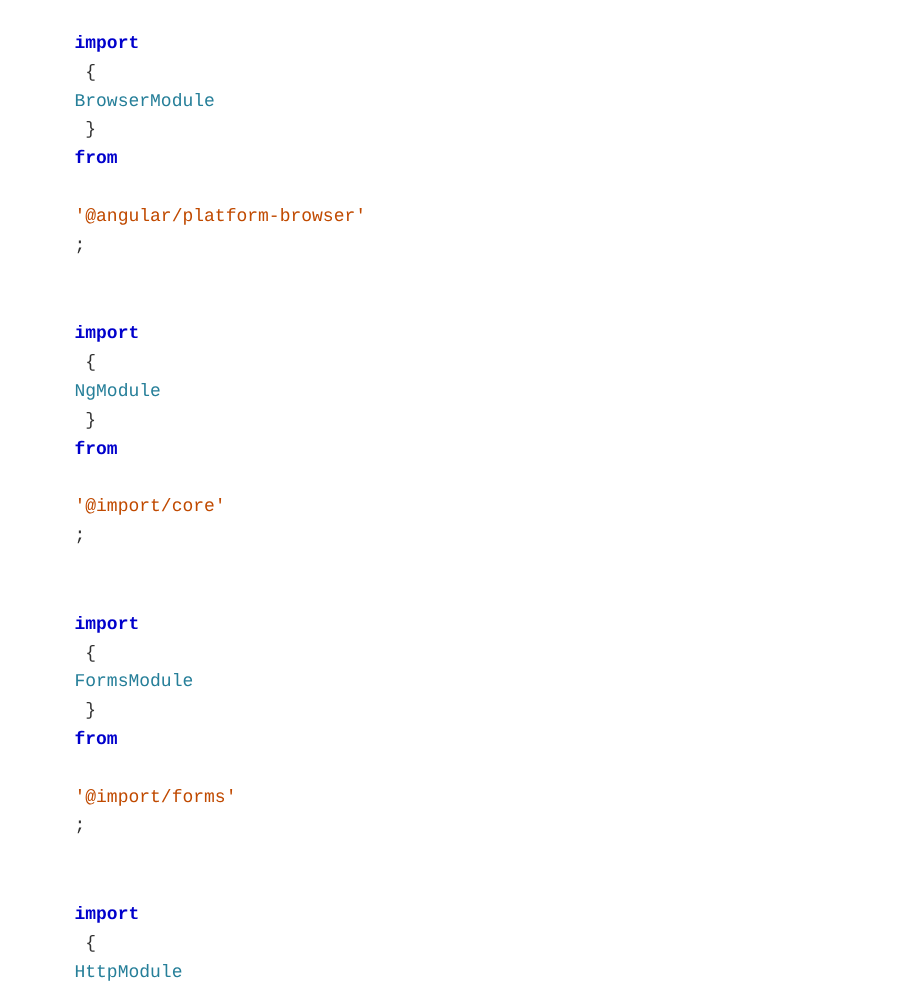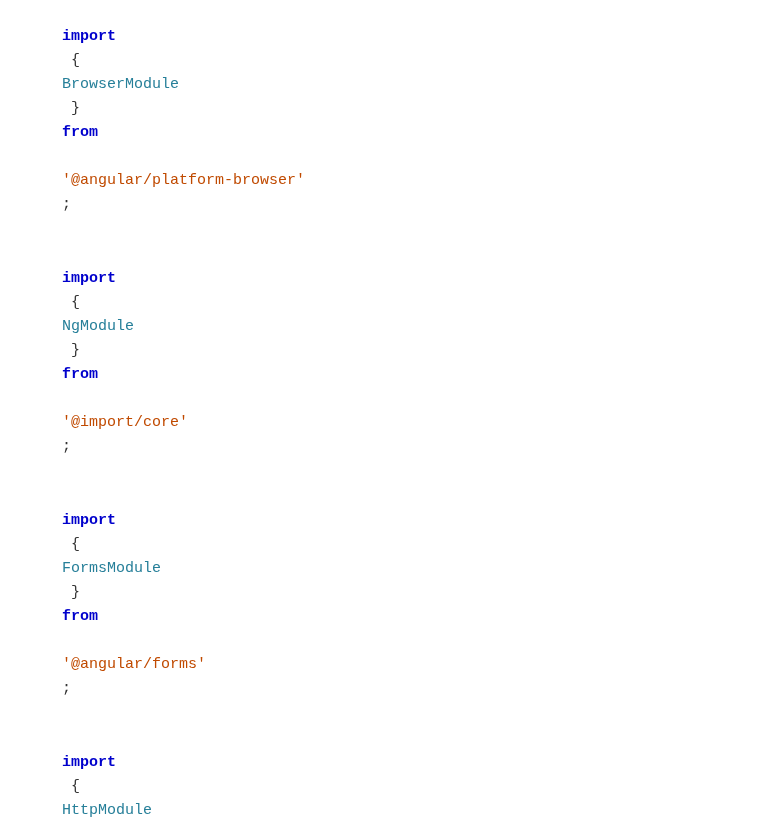--- a/index.html
+++ b/index.html
@@ -89,21 +89,21 @@
   </div>
 
   <div class="code-line">
     <span class="code-content">
       <span class="kw-blue">import</span>
       <span class="punctuation"> { </span>
       <span class="module-name">FormsModule</span>
       <span class="punctuation"> } </span>
       <span class="kw-blue">from</span>
       <span class="punctuation"> </span>
-      <span class="string-orange">'@angular/forms'</span>
+      <span class="string-orange">'@import/forms'</span>
       <span class="punctuation">;</span>
     </span>
   </div>
 
   <div class="code-line">
     <span class="code-content">
       <span class="kw-blue">import</span>
       <span class="punctuation"> { </span>
       <span class="module-name">HttpModule</span>
       

